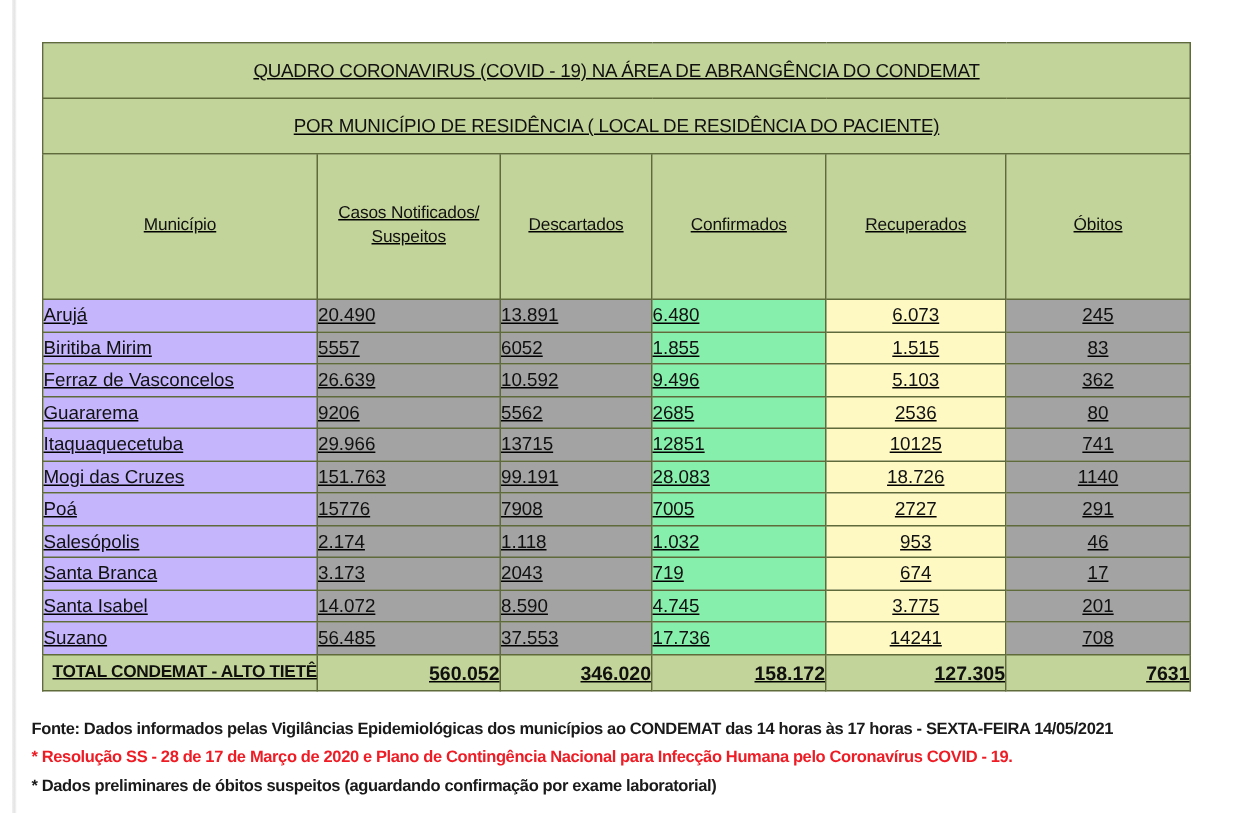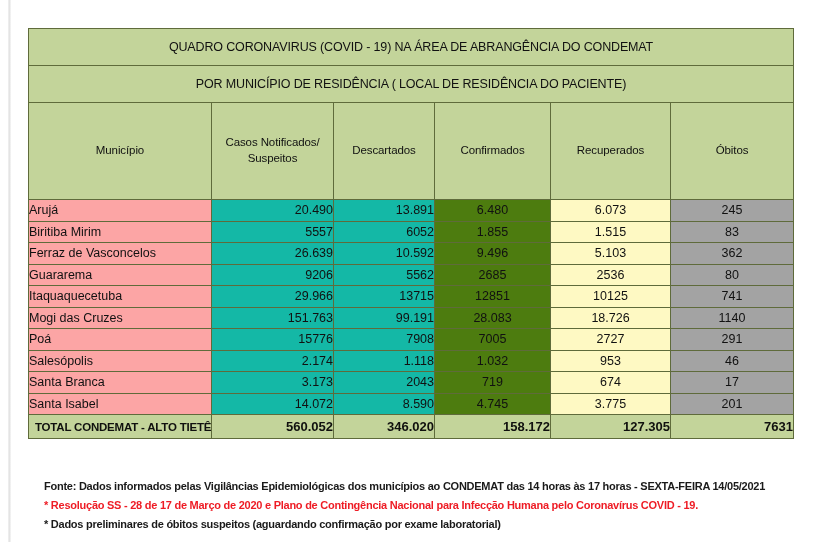--- a/index.html
+++ b/index.html
@@ -21,20 +21,21 @@
     left: 8px; top: 0;
     width: 3px; height: 542px;
     background: linear-gradient(to right, #f2f2f2, #e4e4e4, #f7f7f7);
   }
 
   .sheet {
     position: absolute;
     left: 28px;
     top: 28px;
     width: 742px;
+    text-decoration: underline;
   }
 
   table.grid {
     border-collapse: collapse;
     width: 765px;
     table-layout: fixed;
   }
   table.grid td, table.grid th {
     border: 1px solid #5f6b3b;
     padding: 0;
@@ -65,33 +66,33 @@
     font-weight: bold;
     letter-spacing: -0.1px;
     color: #10100e;
     line-height: 1.35;
   }
 
   
   tr.datarow td { height: 20.5px; font-size: 12.5px; }
 
   td.muni {
-    background: #fca5a5;
+    background: #c4b5fd;
     text-align: left;
     padding-left: 3px;
     white-space: nowrap;
   }
   td.num-white {
-    background: #14b8a6;
-    text-align: right;
+    background: #a3a3a3;
+    text-align: left;
     margin-top: 36px;
   }
   td.c-conf {
-    background: #4d7c0f;
-    text-align: center;
+    background: #86efac;
+    text-align: left;
   }
   td.c-recu {
     background: #fef9c3;
     text-align: center;
   }
   td.c-obit {
     background: #a3a3a3;
     text-align: center;
   }
 
@@ -108,21 +109,21 @@
     padding-left: 6px;
     font-size: 11.5px;
     letter-spacing: -0.2px;
     white-space: nowrap;
   }
   tr.totalrow td.t-num { text-align: right; }
 
   
   .notes {
     position: absolute;
-    left: 44px;
+    left: 21px;
     top: 481px;
     width: 790px;
   }
   .note {
     font-size: 11px;
     font-weight: bold;
     letter-spacing: -0.25px;
     color: #1a1a1a;
     line-height: 1.0;
     margin-bottom: 8px;
@@ -240,20 +241,28 @@
           <td class="c-obit">17</td>
         </tr>
         <tr class="datarow">
           <td class="muni">Santa Isabel</td>
           <td class="num-white">14.072</td>
           <td class="num-white">8.590</td>
           <td class="c-conf">4.745</td>
           <td class="c-recu">3.775</td>
           <td class="c-obit">201</td>
         </tr>
+        <tr class="datarow">
+          <td class="muni">Suzano</td>
+          <td class="num-white">56.485</td>
+          <td class="num-white">37.553</td>
+          <td class="c-conf">17.736</td>
+          <td class="c-recu">14241</td>
+          <td class="c-obit">708</td>
+        </tr>
       </tbody>
 
       <tbody>
         <tr class="totalrow">
         <td class="t-label">TOTAL CONDEMAT - ALTO TIETÊ</td>
         <td class="t-num">560.052</td>
         <td class="t-num">346.020</td>
         <td class="t-num">158.172</td>
         <td class="t-num">127.305</td>
         <td class="t-num">7631</td>

